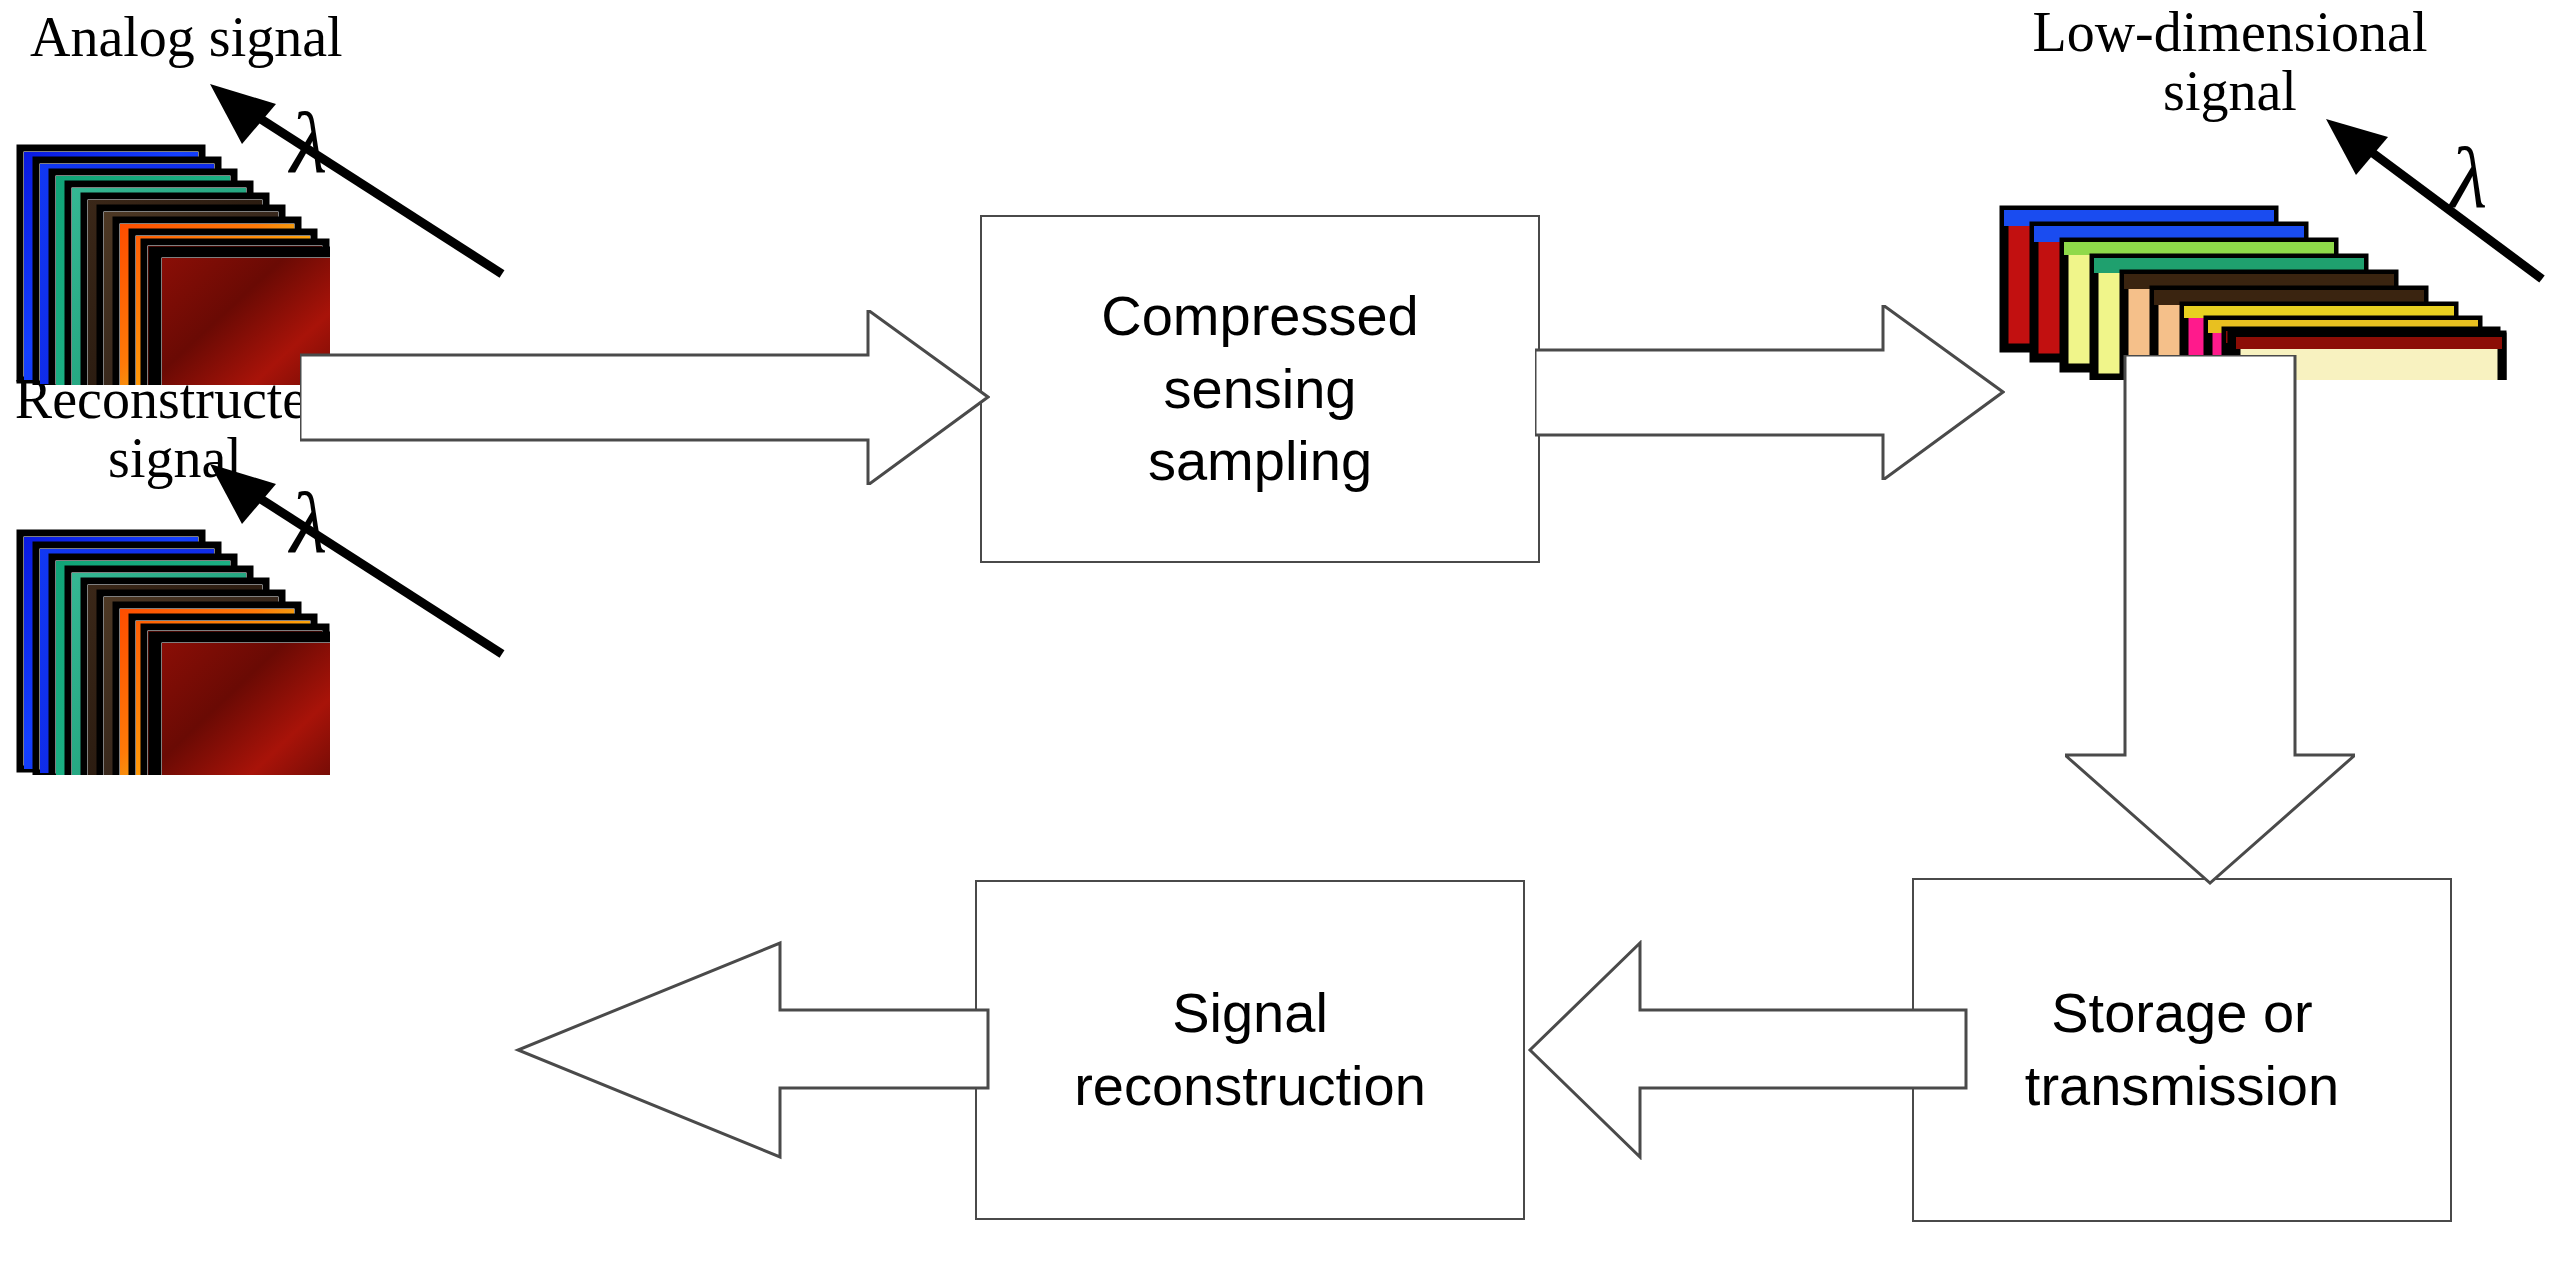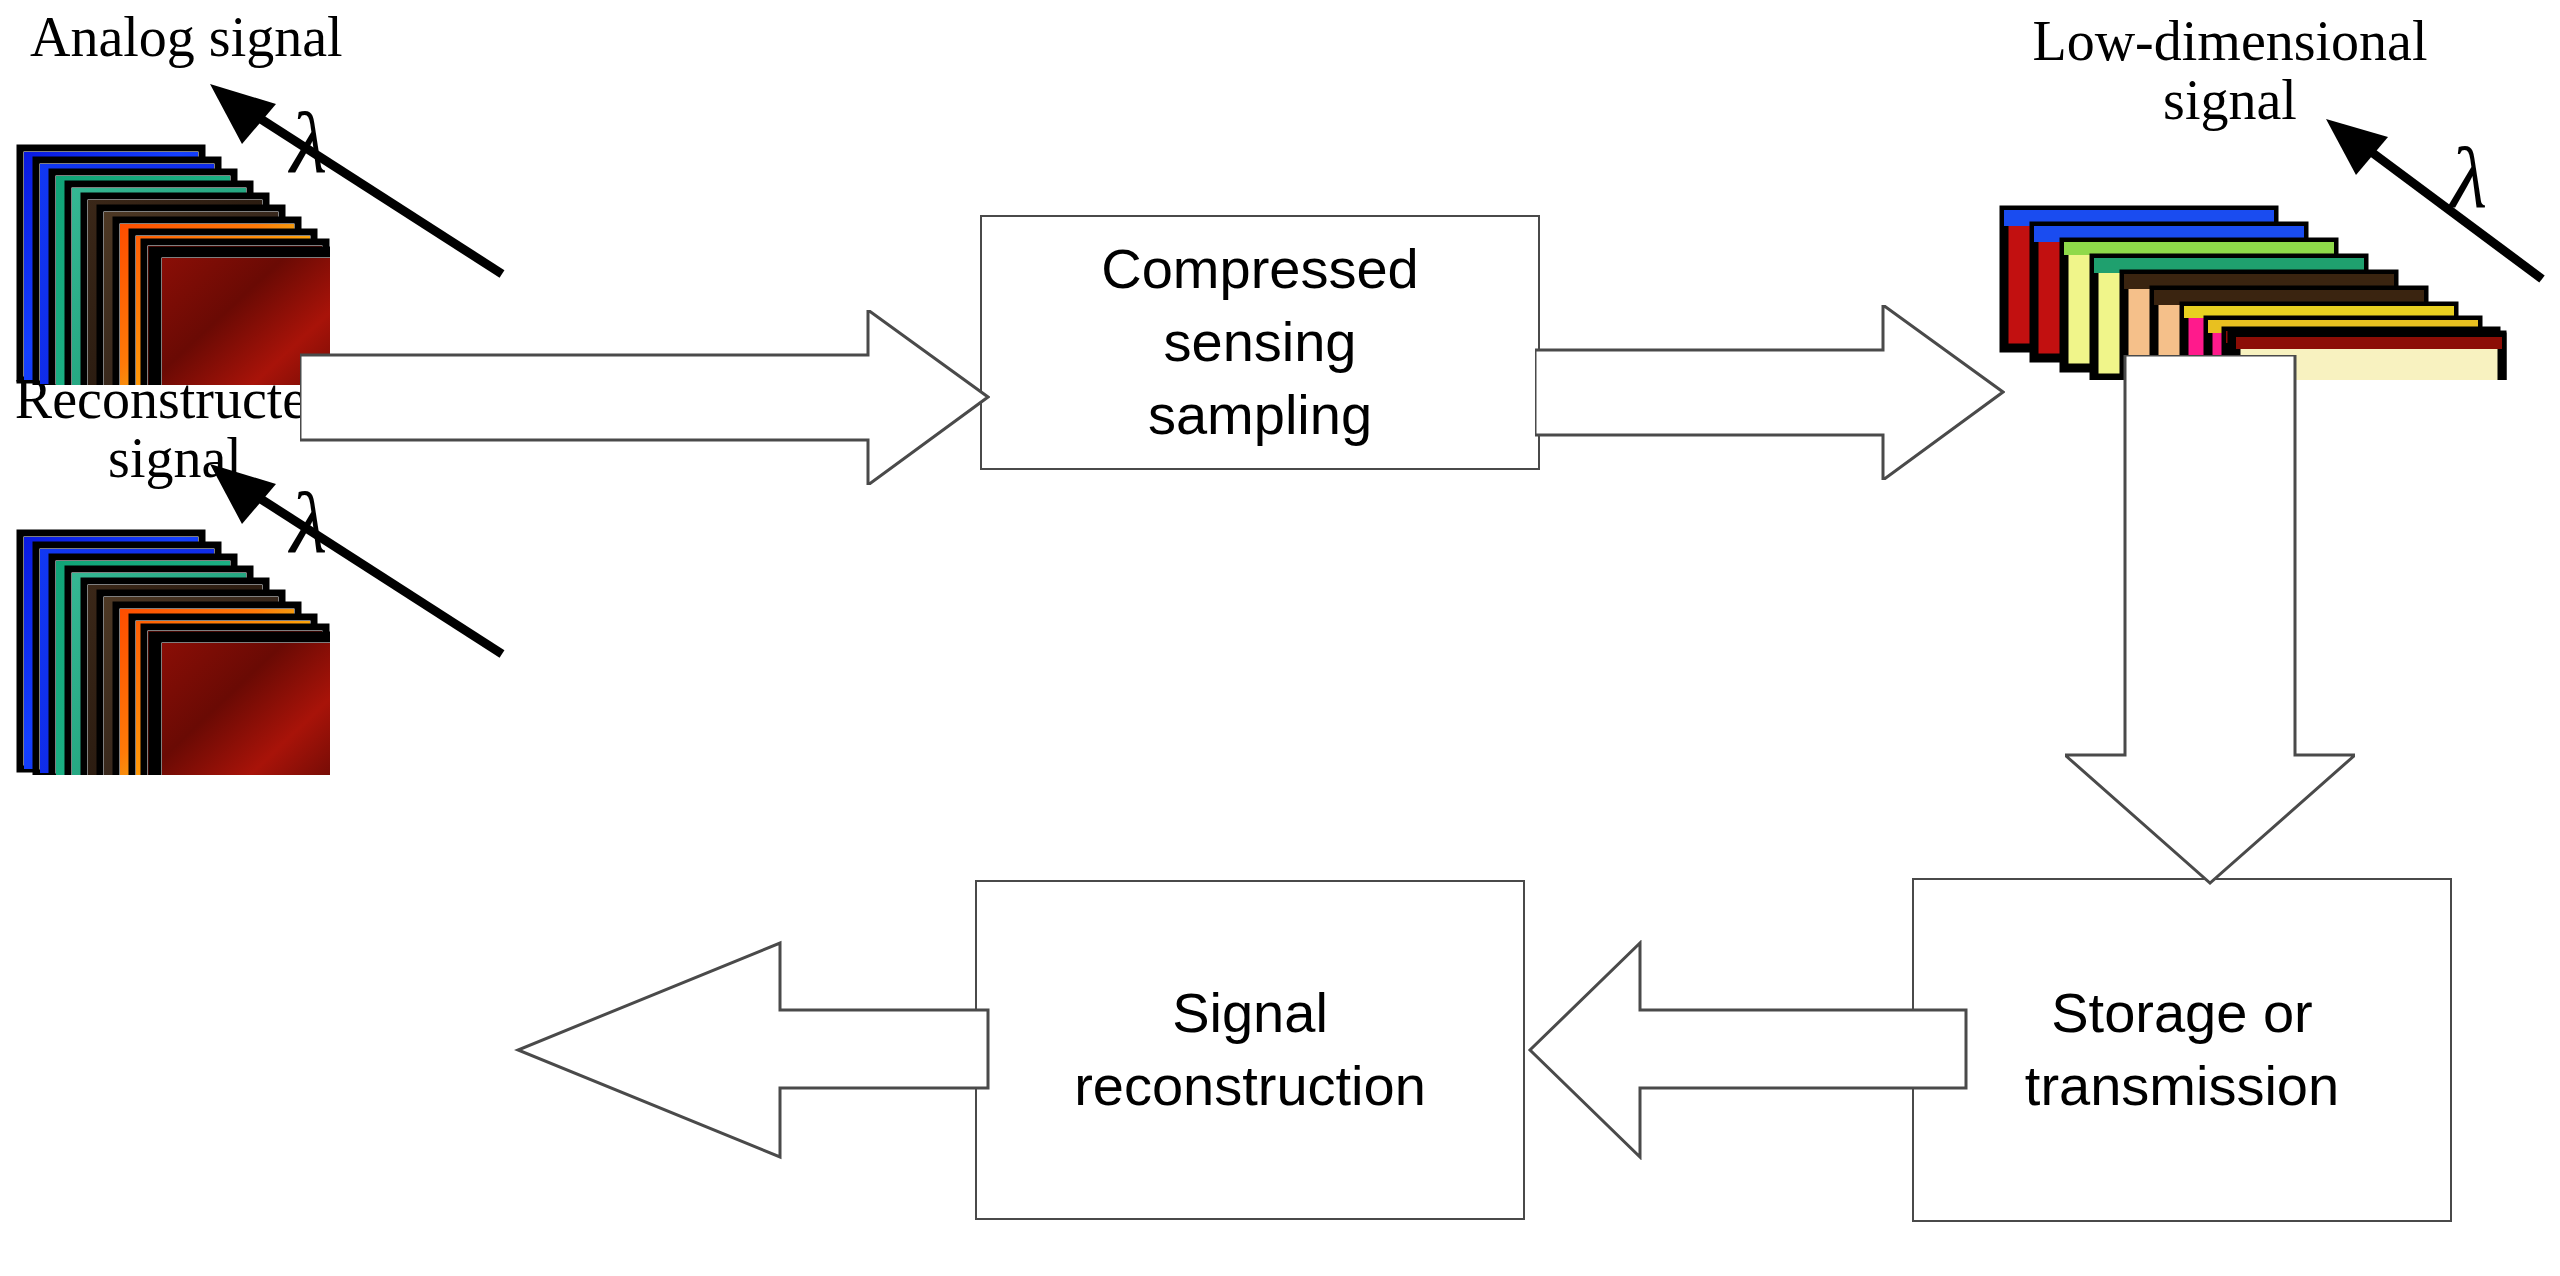--- a/index.html
+++ b/index.html
@@ -45,21 +45,21 @@
   .stack{position:absolute;}
   .stack svg{display:block;}
 </style>
 </head>
 <body>
 
 <div id="stage">
 
   <div class="serif-label" style="left:30px;top:8px;width:290px;font-size:56px;">Analog signal</div>
 
-  <div class="serif-label" style="left:1930px;top:12px;width:600px;font-size:56px;">Low-dimensional
+  <div class="serif-label" style="left:1930px;top:3px;width:600px;font-size:56px;">Low-dimensional
 signal</div>
 
   <div class="serif-label" style="left:10px;top:370px;width:330px;font-size:56px;">Reconstructed
 signal</div>
 
   <div class="lam" style="left:290px;top:100px;font-size:86px;">λ</div>
   <div class="lam" style="left:2450px;top:135px;font-size:86px;">λ</div>
   <div class="lam" style="left:290px;top:480px;font-size:86px;">λ</div>
 
   <div class="stack" style="left:0px;top:140px;width:330px;height:245px;">
@@ -228,21 +228,21 @@
         <rect x="238" y="132" width="266" height="12" fill="#8c0d06" stroke="none"></rect>
       </g>
     </svg>
   </div>
 
   <svg class="arrow-svg" style="left:2300px;top:115px;" width="250" height="170" viewBox="0 0 250 170">
     <line x1="242" y1="164" x2="62" y2="30" stroke="#000" stroke-width="9"></line>
     <polygon points="26,4 88,22 56,60" fill="#000"></polygon>
   </svg>
 
-  <div class="procbox" style="left:980px;top:215px;width:560px;height:255px;font-size:56px;">Compressed
+  <div class="procbox" style="left:980px;top:215px;width:560px;height:348px;font-size:56px;">Compressed
 sensing
 sampling</div>
 
   <div class="procbox" style="left:1912px;top:878px;width:540px;height:344px;font-size:56px;">Storage or
 transmission</div>
 
   <div class="procbox" style="left:975px;top:880px;width:550px;height:340px;font-size:56px;">Signal
 reconstruction</div>
 
   <svg class="arrow-svg" style="left:300px;top:310px;" width="690" height="175" viewBox="0 0 690 175">

